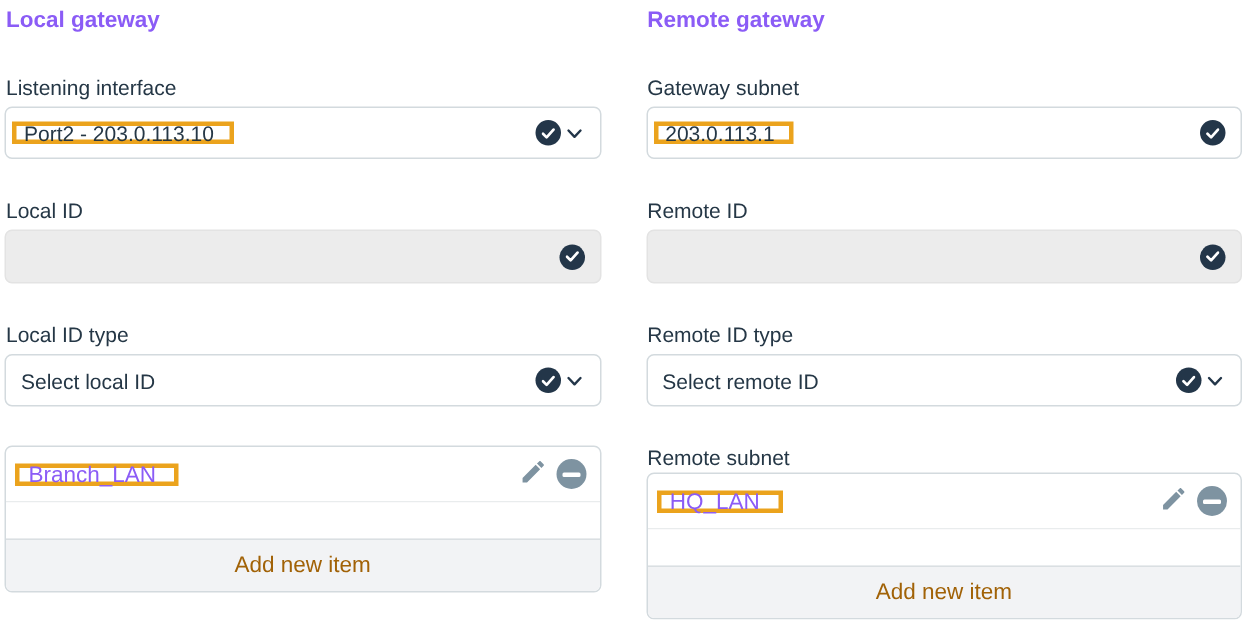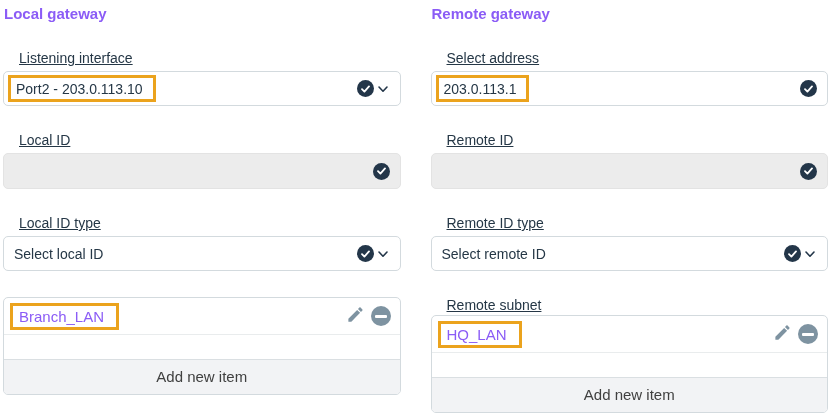--- a/index.html
+++ b/index.html
@@ -9,33 +9,33 @@
     font-family:"Liberation Sans", sans-serif;
     color:#253746;
   }
   .page { display:flex; gap:30px; padding:5px 6px 2px 3px; }
   .col { flex:1; min-width:0; }
   .col-heading {
     font-size:15px; font-weight:bold; line-height:17px;
     margin:0 0 28px 1px; color:#8b5cf6;
   }
   .group { margin-bottom:26px; }
-  .field-label { font-size:14px; line-height:16px; margin:0 1px 5px 16px;text-decoration:underline; }
+  .field-label { font-size:14px; line-height:16px; margin:0 1px 5px 1px; }
   .field-label.tight { margin-bottom:2px; }
   .control {
     display:flex; align-items:center; height:35px;
     border:1px solid #d3dade; border-radius:5px;
     background:#ffffff; padding:0 10px; cursor:pointer;
   }
   .control.disabled {
     background:#ececec; border-color:#e3e3e3; height:36px; cursor:default;
   }
   .value { font-size:14px; color:#253746; white-space:nowrap; }
   .hl {
-    display:inline-flex; align-items:center; height:27px;
+    display:inline-flex; align-items:center; height:15px;
     border:3px solid #eba31d; padding:0 10px 0 5px; margin-left:-6px;
     background:transparent;
   }
   .icons { margin-left:auto; display:flex; align-items:center; gap:2px; flex:none; }
   .check-circle {
     width:17px; height:17px; border-radius:50%; background:#233649;
     display:inline-flex; align-items:center; justify-content:center; flex:none;
   }
   .check-circle svg, .chev svg { display:block; }
   .chev { display:inline-flex; align-items:center; }
@@ -59,21 +59,21 @@
   }
   .minus-circle::after {
     content:""; position:absolute; left:4px; right:4px; top:8.5px; height:3px;
     background:#ffffff; border-radius:1px;
   }
   .list-spacer { height:24px; background:#ffffff; }
   .list-footer {
     display:block; width:100%; background:#f2f3f5; border:none;
     border-top:1px solid #dadfe2; text-align:center;
     font-family:"Liberation Sans", sans-serif;
-    font-size:15px; color:#404040; padding:8px 0 9px 0; cursor:pointer;
+    font-size:15px; color:#a16207; padding:8px 0 9px 0; cursor:pointer;
   }
 </style>
 </head>
 <body>
 
 <div class="page">
 
   <section class="col">
     <h2 class="col-heading">Local gateway</h2>
 
@@ -153,21 +153,21 @@
         <div class="list-spacer"></div>
         <button class="list-footer">Add new item</button>
       </div>
     </div>
   </section>
 
   <section class="col">
     <h2 class="col-heading">Remote gateway</h2>
 
     <div class="group">
-      <div class="field-label">Select address</div>
+      <div class="field-label">Gateway subnet</div>
       <div class="control">
         <span class="hl">
           <span class="value">203.0.113.1</span>
         </span>
         <span class="icons">
           <span class="check-circle">
             <svg width="9" height="8" viewBox="0 0 9 8">
                 <path d="M1 4.2 3.4 6.6 8 1.4" stroke="#ffffff" stroke-width="1.8" fill="none" stroke-linecap="round" stroke-linejoin="round"></path>
               </svg>
           </span>

